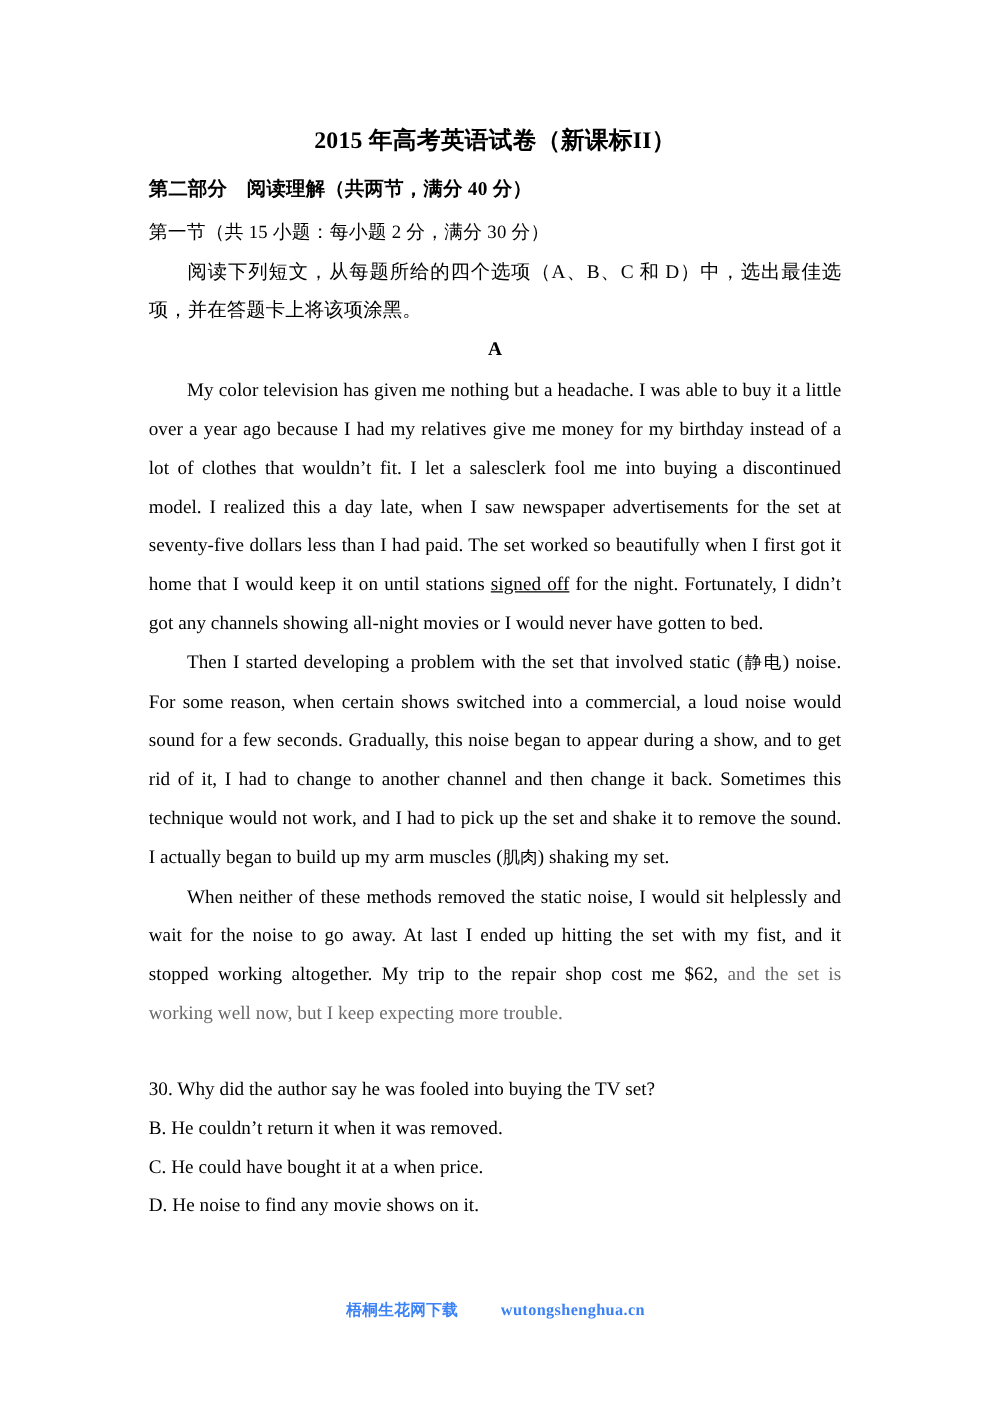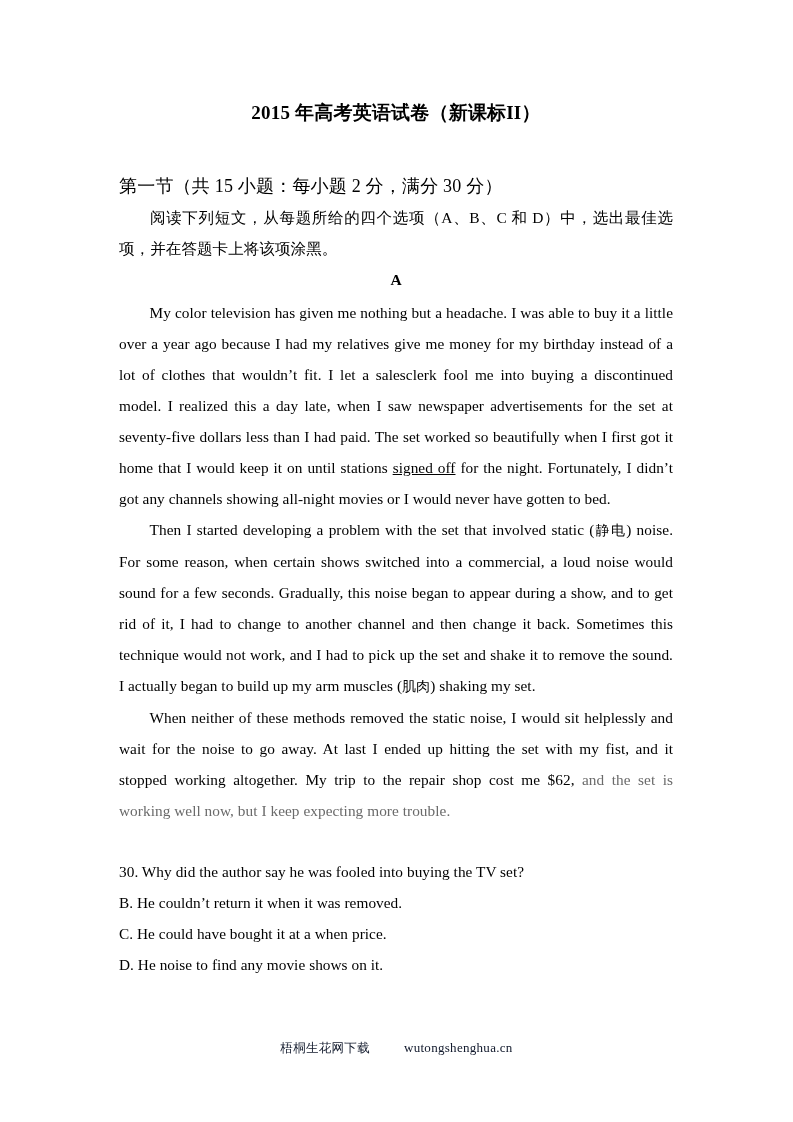--- a/index.html
+++ b/index.html
@@ -41,21 +41,21 @@
   }
 
   .part-heading {
     font-weight: bold;
     font-size: 15.5px;
     line-height: 30px;
     letter-spacing: 0.2px;
   }
 
   .section-line {
-    font-size: 18px;
+    font-size: 15px;
     line-height: 30px;
     letter-spacing: 0.2px;
   }
 
   .instruction {
     font-size: 15.5px;
     line-height: 31px;
     text-align: justify;
     text-align-last: left;
     text-indent: 2em;
@@ -91,42 +91,46 @@
   .faded { color: #6a6a6a; }
 
   .cn { font-family: "DejaVu Sans", "Liberation Sans", sans-serif; font-size: 14px; }
 
   .footer {
     position: absolute;
     left: 0;
     top: 1040px;
     width: 793px;
     text-align: center;
-    color: #0f172a;
+    color: #3b82f6;
     font-size: 13px;
     letter-spacing: 0.3px;
+    font-weight: bold;
   }
   .footer .fcn {
     font-family: "DejaVu Sans", "Liberation Sans", sans-serif;
     font-size: 12.5px;
   }
   .footer .furl {
     font-family: "Liberation Serif", "DejaVu Serif", serif;
     margin-left: 34px;
   }
 </style>
 </head>
 <body>
 
 <div class="page">
 
   <div class="col" style="top: 100px;">
     <h1 class="doc-title">2015 年高考英语试卷（新课标II）</h1>
   </div>
 
+  <div class="col" style="top: 137px;">
+    <div class="part-heading">第二部分　阅读理解（共两节，满分 40 分）</div>
+  </div>
 
   <div class="col" style="top: 171px;">
     <div class="section-line">第一节（共 15 小题：每小题 2 分，满分 30 分）</div>
   </div>
 
   <div class="col" style="top: 202px;">
     <div class="instruction">阅读下列短文，从每题所给的四个选项（A、B、C 和 D）中，选出最佳选项，并在答题卡上将该项涂黑。</div>
   </div>
 
   <div class="col" style="top: 265px;">

